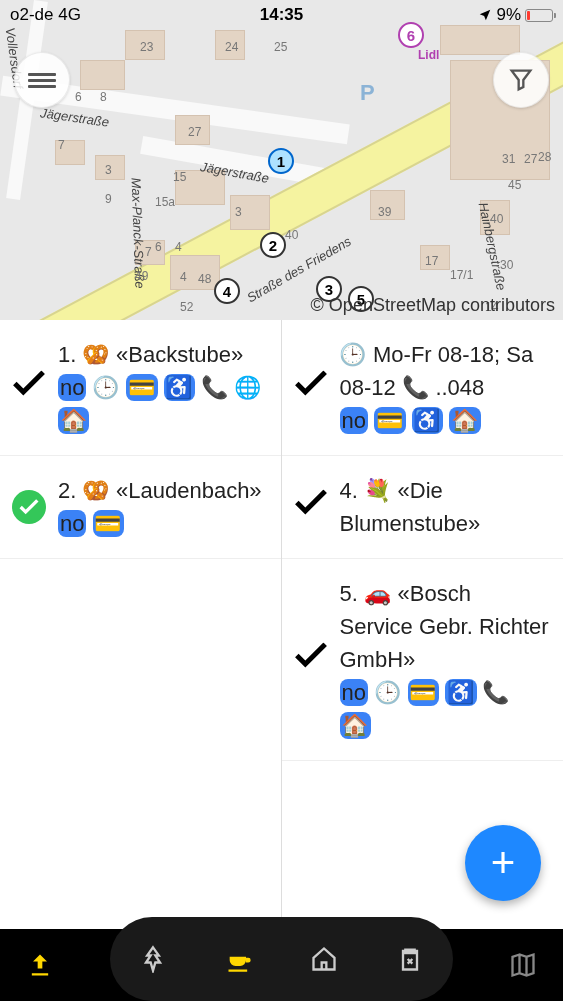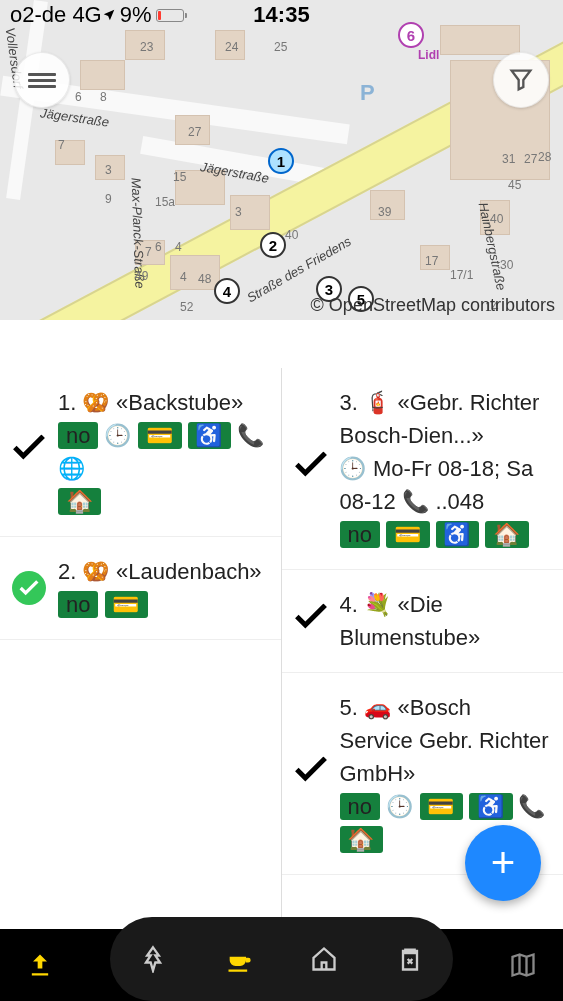--- a/index.html
+++ b/index.html
@@ -11,23 +11,24 @@
   overflow: hidden;
   position: relative;
 }
 
 
 .status-bar {
   position: absolute;
   top: 0; left: 0; right: 0;
   height: 30px;
   display: flex;
+  justify-content: space-between;
   align-items: center;
   padding: 0 10px;
-  font-size: 22px;
+  font-size: 17px;
   color: #000;
   z-index: 20;
 }
 .status-left { font-weight: 500; }
 .status-center { position: absolute; left: 50%; transform: translateX(-50%); font-weight: 600; }
 .status-right { display: flex; align-items: center; gap: 4px; }
 .battery-icon {
   width: 28px; height: 13px;
   border: 1px solid #888; border-radius: 3px;
   position: relative;
@@ -122,21 +123,20 @@
 }
 .menu-btn { top: 52px; left: 14px; }
 .filter-btn { top: 52px; right: 14px; }
 .hamburger div { width: 28px; height: 3px; background: #555; margin: 3px 0; border-radius: 1px; }
 
 
 .list {
   position: absolute;
   top: 320px; left: 0; right: 0; bottom: 72px;
   display: flex;
-  margin-top: 48px;
 }
 .col {
   width: 50%;
   display: flex;
   flex-direction: column;
 }
 .col-left { border-right: 1px solid #ddd; }
 .item {
   border-bottom: 1px solid #eee;
   padding: 18px 14px 18px 58px;
@@ -153,23 +153,23 @@
 }
 .check-icon.done {
   width: 34px; height: 34px;
   background: #34c759;
   border-radius: 50%;
   display: flex; align-items: center; justify-content: center;
 }
 .title-line { display: block; }
 .info-line { display: block; }
 .hl {
-  background: #15803d;
-  padding: 1px 8px;
-  border-radius: 3px;
+  background: #3b82f6;
+  padding: 1px 2px;
+  border-radius: 8px;
 }
 
 
 .fab {
   position: absolute;
   right: 22px;
   bottom: 100px;
   width: 76px; height: 76px;
   border-radius: 50%;
   background: #1e88ff;
@@ -336,21 +336,20 @@
       <span class="info-line"><span class="hl">no</span> <span class="hl">💳</span></span>
     </div>
   </div>
   <div class="col">
     <div class="item">
       <span class="check-icon">
         <svg width="34" height="26" viewBox="0 0 24 18">
             <path fill="none" stroke="#000" stroke-width="3.5" d="M2 9l6 6L22 1"></path>
           </svg>
       </span>
-      <span class="title-line"><span>3.</span> <span>🧯</span> <span>«Gebr. Richter Bosch-Dien...»</span></span>
       <span class="info-line">🕒 Mo-Fr 08-18; Sa 08-12 📞 ..048</span>
       <span class="info-line"><span class="hl">no</span> <span class="hl">💳</span> <span class="hl">♿</span> <span class="hl">🏠</span></span>
     </div>
     <div class="item">
       <span class="check-icon">
         <svg width="34" height="26" viewBox="0 0 24 18">
             <path fill="none" stroke="#000" stroke-width="3.5" d="M2 9l6 6L22 1"></path>
           </svg>
       </span>
       <span class="title-line"><span>4.</span> <span>💐</span> <span>«Die Blumenstube»</span></span>

